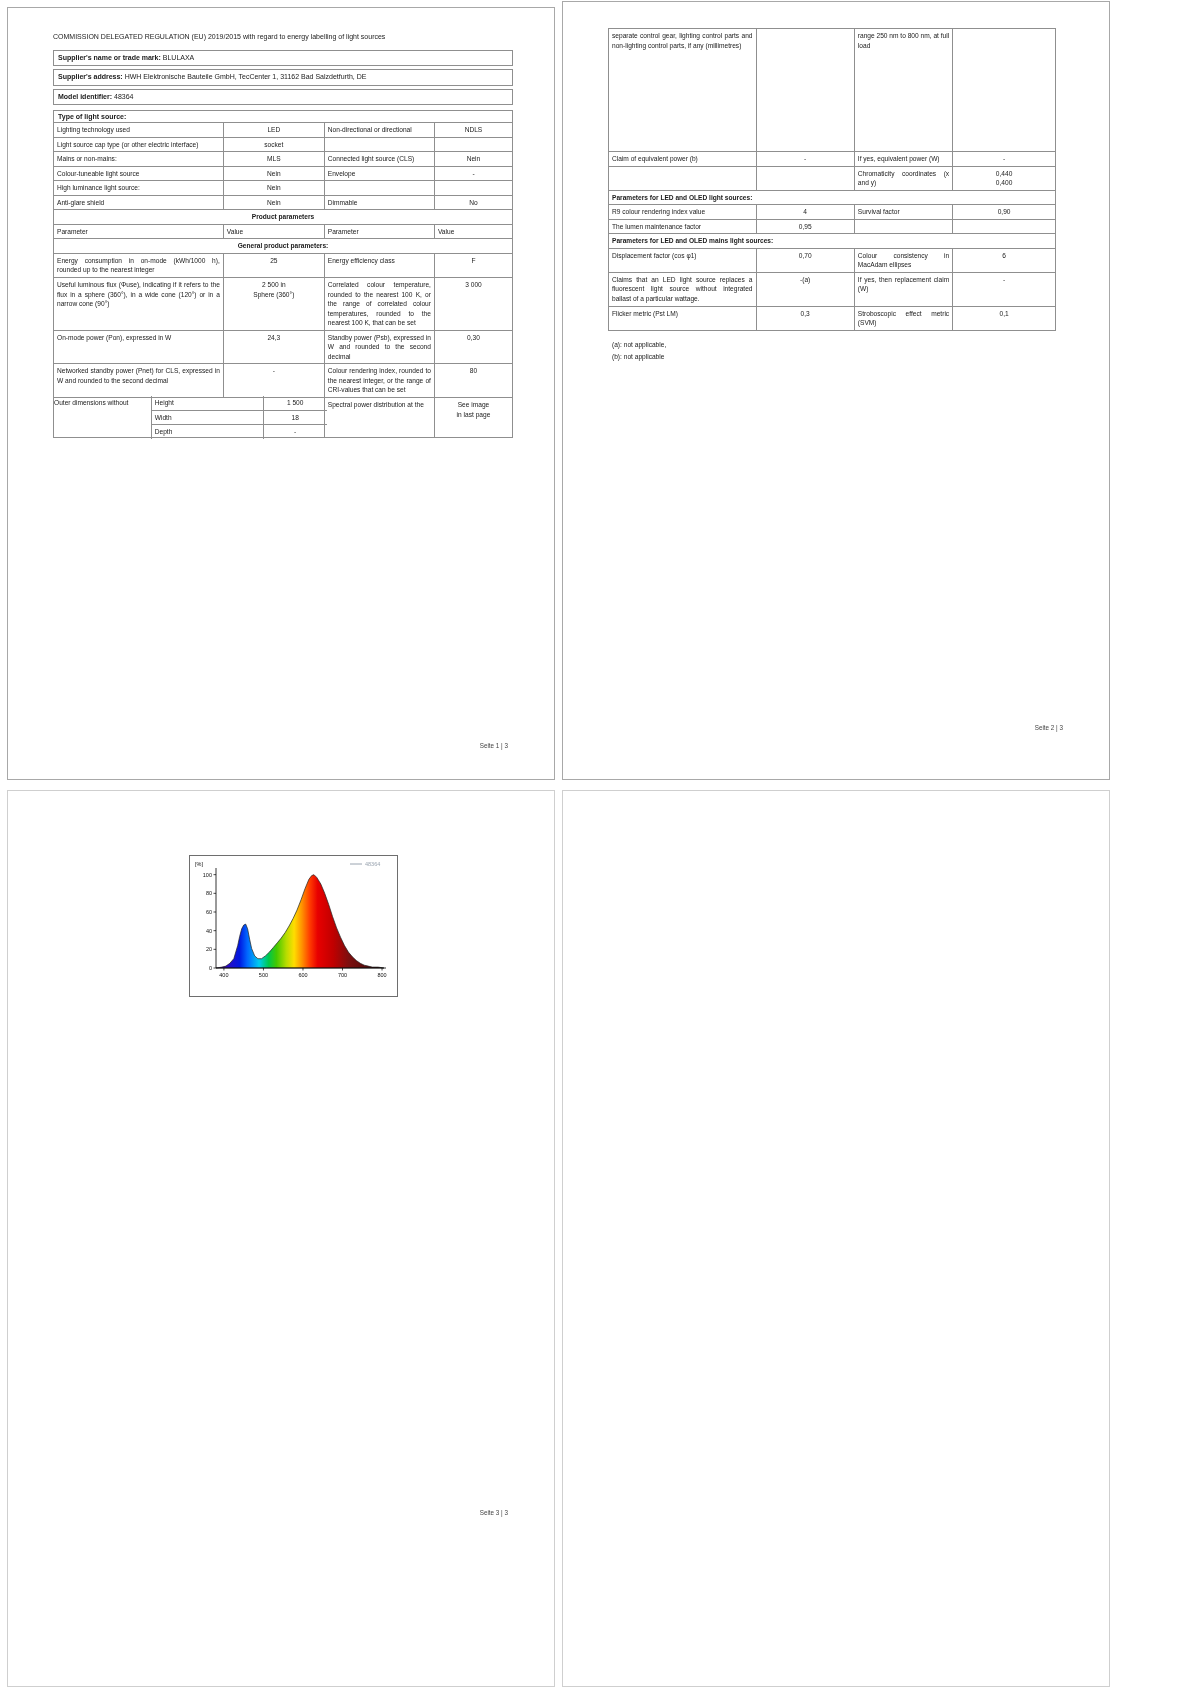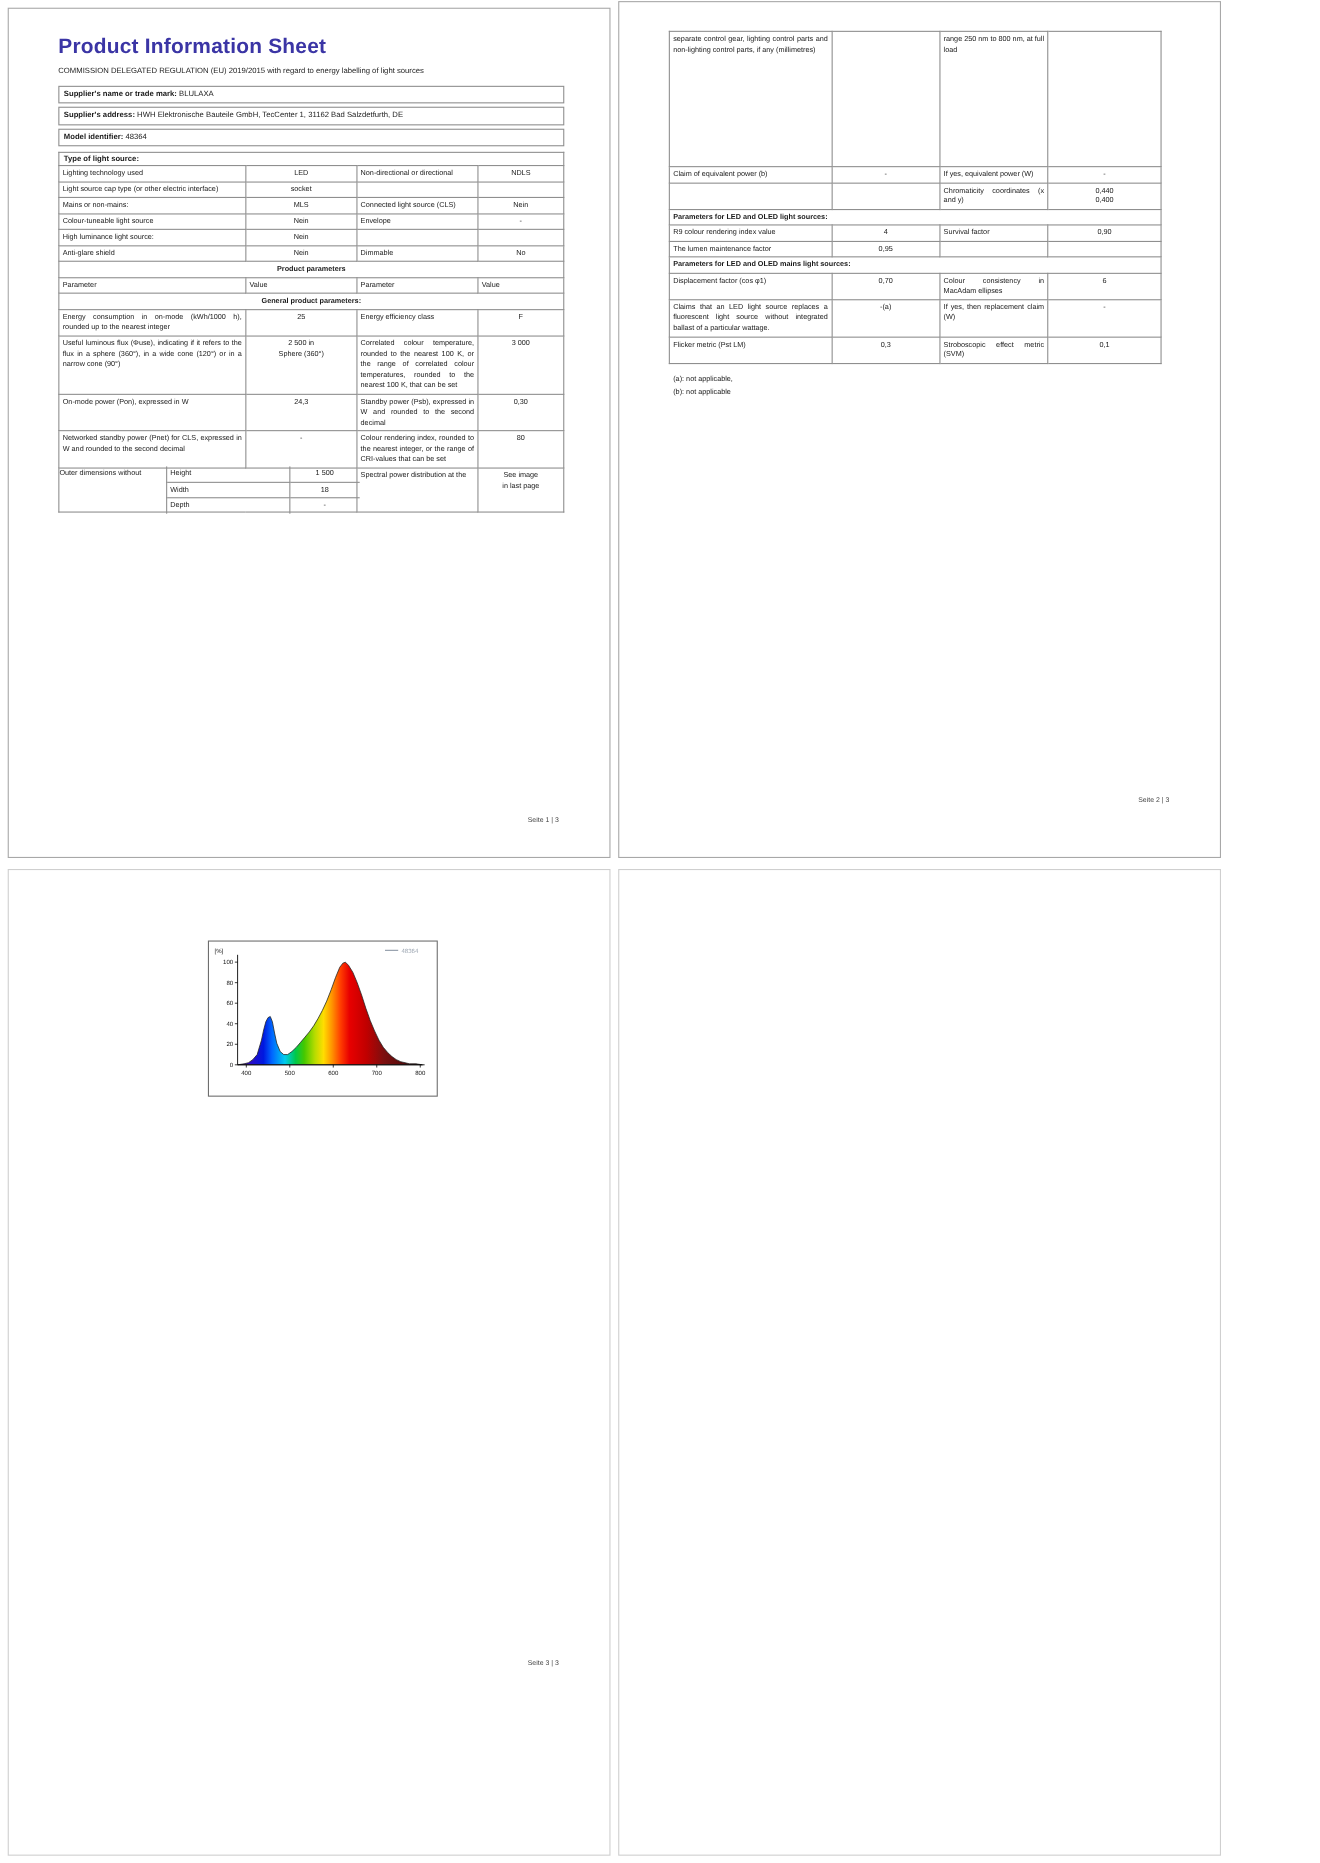--- a/index.html
+++ b/index.html
@@ -44,21 +44,20 @@
   .chartbox{position:absolute;left:181px;top:64px;width:207px;height:140px;border:1px solid #6e6e6e;
             background:#fff;}
 </style>
 </head>
 <body>
 
 <div class="canvas">
 
   <div class="page" id="page1">
     <div class="p-inner">
-      <h1 class="title">Product Information Sheet</h1>
       <p class="reg">COMMISSION DELEGATED REGULATION (EU) 2019/2015 with regard to energy labelling of light sources</p>
 
       <div class="infobox">
         <span class="b">Supplier's name or trade mark:</span>
         <span>BLULAXA</span>
       </div>
       <div class="infobox">
         <span class="b">Supplier's address:</span>
         <span>HWH Elektronische Bauteile GmbH, TecCenter 1, 31162 Bad Salzdetfurth, DE</span>
       </div>

